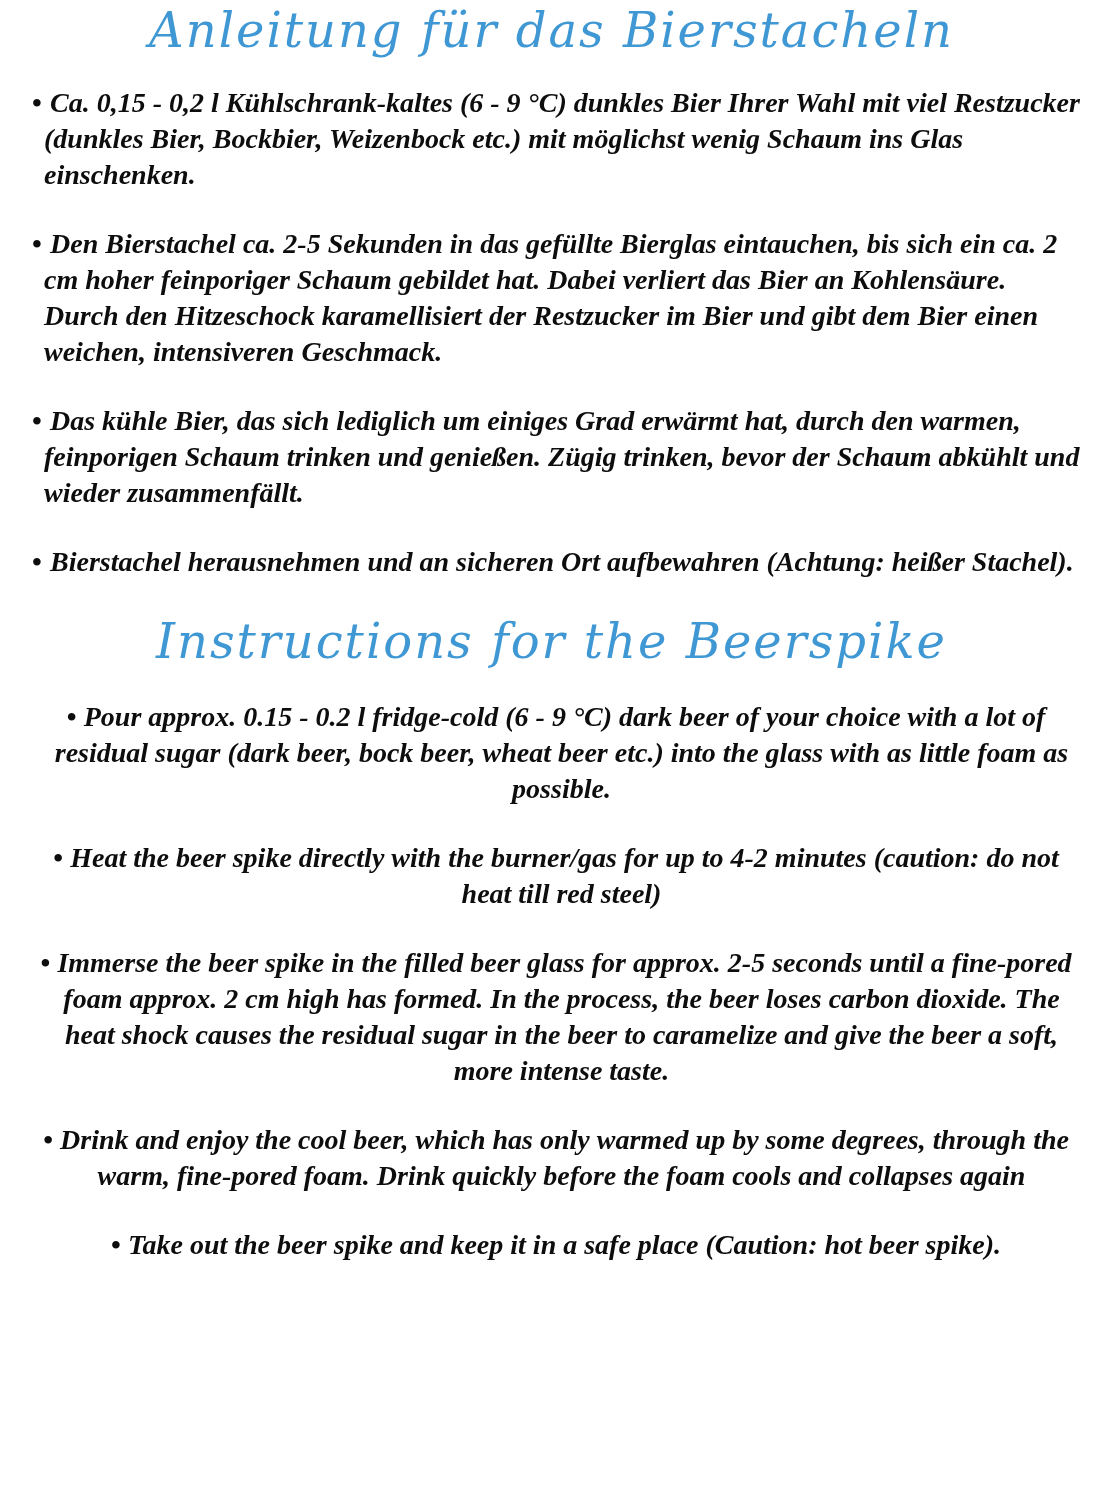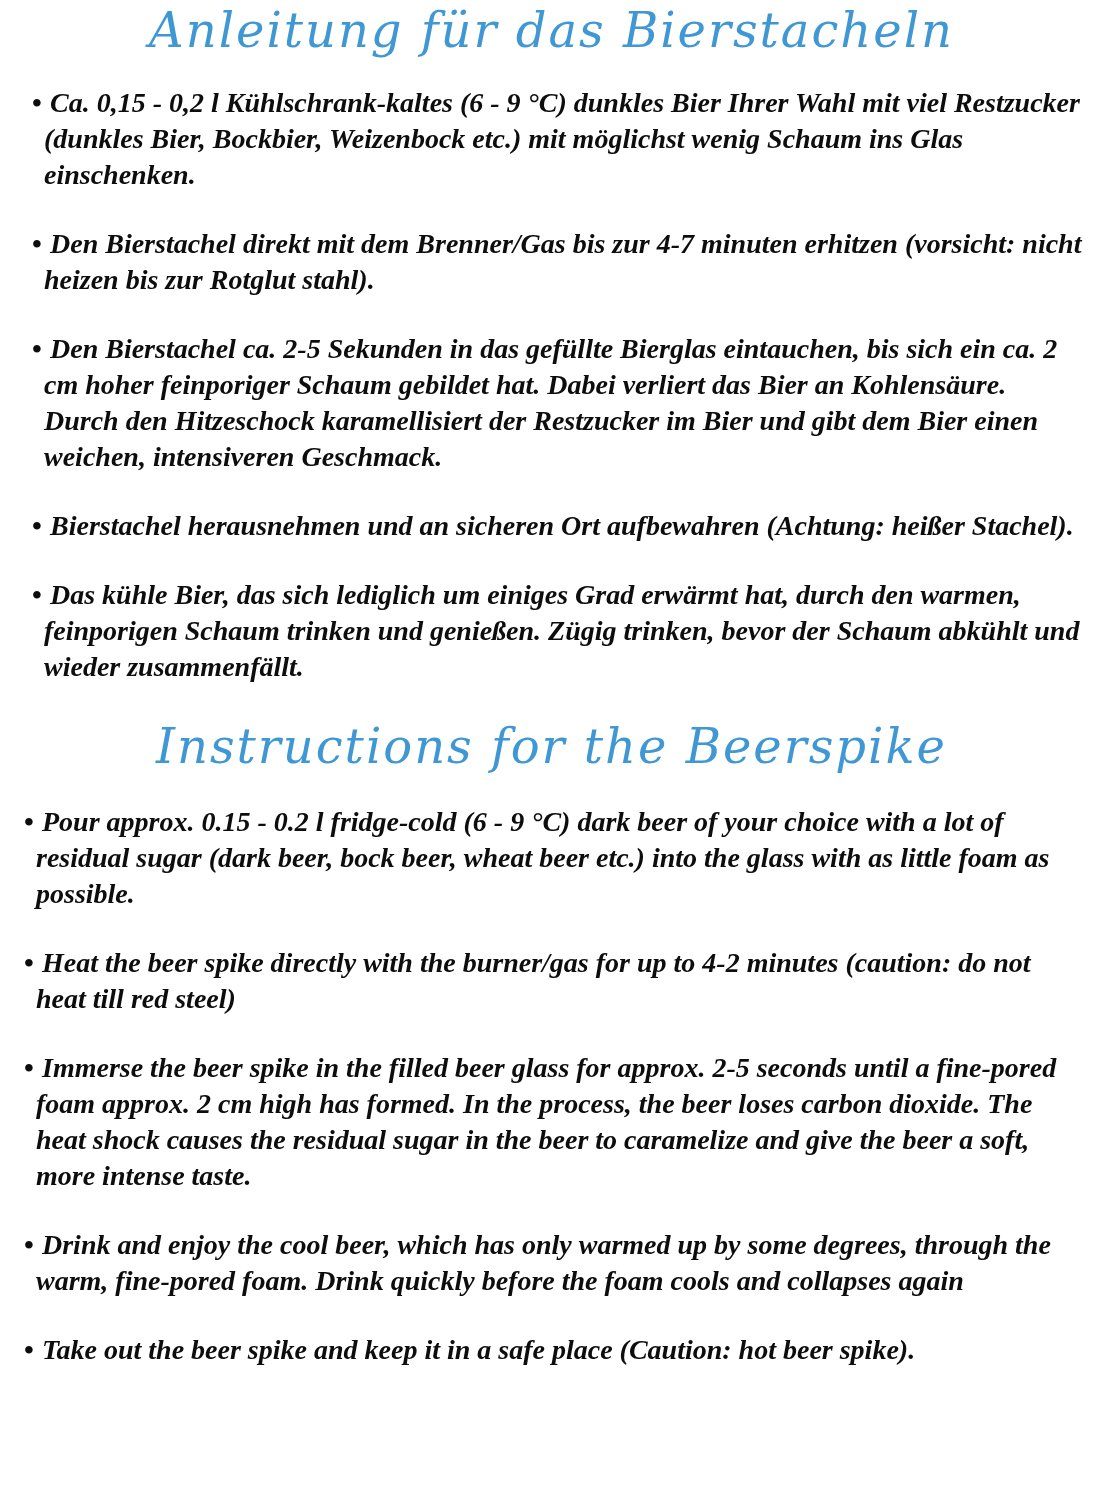--- a/index.html
+++ b/index.html
@@ -34,20 +34,21 @@
     margin-bottom: 30px;
   }
   .instruction-list {
     margin: 0;
   }
   .instruction-list.german {
     padding-left: 8px;
   }
   .instruction-list.english {
     padding-left: 0;
+    text-align: center;
   }
   .bullet-item {
     font-size: 28px;
     font-weight: bold;
     font-style: italic;
     line-height: 36px;
     margin: 0 0 33px 8px;
     padding-left: 12px;
     text-indent: -12px;
   }
@@ -63,24 +64,23 @@
 </style>
 </head>
 <body>
 
 <div class="page">
 
   <h1 class="section-title german">Anleitung für das Bierstacheln</h1>
 
   <div class="instruction-list german">
       <p class="bullet-item"><span class="bullet-marker">•</span><span class="bullet-text">Ca. 0,15 - 0,2 l Kühlschrank-kaltes (6 - 9 °C) dunkles Bier Ihrer Wahl mit viel Restzucker (dunkles Bier, Bockbier, Weizenbock etc.) mit möglichst wenig Schaum ins Glas einschenken.</span></p>
-      <p class="bullet-item"><span class="bullet-marker">•</span><span class="bullet-text">Den Bierstachel direkt mit dem Brenner/Gas bis zur 4-7 minuten erhitzen (vorsicht: nicht heizen bis zur Rotglut stahl).</span></p>
       <p class="bullet-item"><span class="bullet-marker">•</span><span class="bullet-text">Den Bierstachel ca. 2-5 Sekunden in das gefüllte Bierglas eintauchen, bis sich ein ca. 2 cm hoher feinporiger Schaum gebildet hat. Dabei verliert das Bier an Kohlensäure. Durch den Hitzeschock karamellisiert der Restzucker im Bier und gibt dem Bier einen weichen, intensiveren Geschmack.</span></p>
+      <p class="bullet-item"><span class="bullet-marker">•</span><span class="bullet-text">Das kühle Bier, das sich lediglich um einiges Grad erwärmt hat, durch den warmen, feinporigen Schaum trinken und genießen. Zügig trinken, bevor der Schaum abkühlt und wieder zusammenfällt.</span></p>
       <p class="bullet-item"><span class="bullet-marker">•</span><span class="bullet-text">Bierstachel herausnehmen und an sicheren Ort aufbewahren (Achtung: heißer Stachel).</span></p>
-      <p class="bullet-item"><span class="bullet-marker">•</span><span class="bullet-text">Das kühle Bier, das sich lediglich um einiges Grad erwärmt hat, durch den warmen, feinporigen Schaum trinken und genießen. Zügig trinken, bevor der Schaum abkühlt und wieder zusammenfällt.</span></p>
     </div>
 
   <h1 class="section-title english">Instructions for the Beerspike</h1>
 
   <div class="instruction-list english">
       <p class="bullet-item"><span class="bullet-marker">•</span><span class="bullet-text">Pour approx. 0.15 - 0.2 l fridge-cold (6 - 9 °C) dark beer of your choice with a lot of residual sugar (dark beer, bock beer, wheat beer etc.) into the glass with as little foam as possible.</span></p>
       <p class="bullet-item"><span class="bullet-marker">•</span><span class="bullet-text">Heat the beer spike directly with the burner/gas for up to 4-2 minutes (caution: do not heat till red steel)</span></p>
       <p class="bullet-item"><span class="bullet-marker">•</span><span class="bullet-text">Immerse the beer spike in the filled beer glass for approx. 2-5 seconds until a fine-pored foam approx. 2 cm high has formed. In the process, the beer loses carbon dioxide. The heat shock causes the residual sugar in the beer to caramelize and give the beer a soft, more intense taste.</span></p>
       <p class="bullet-item"><span class="bullet-marker">•</span><span class="bullet-text">Drink and enjoy the cool beer, which has only warmed up by some degrees, through the warm, fine-pored foam. Drink quickly before the foam cools and collapses again</span></p>
       <p class="bullet-item"><span class="bullet-marker">•</span><span class="bullet-text">Take out the beer spike and keep it in a safe place (Caution: hot beer spike).</span></p>

